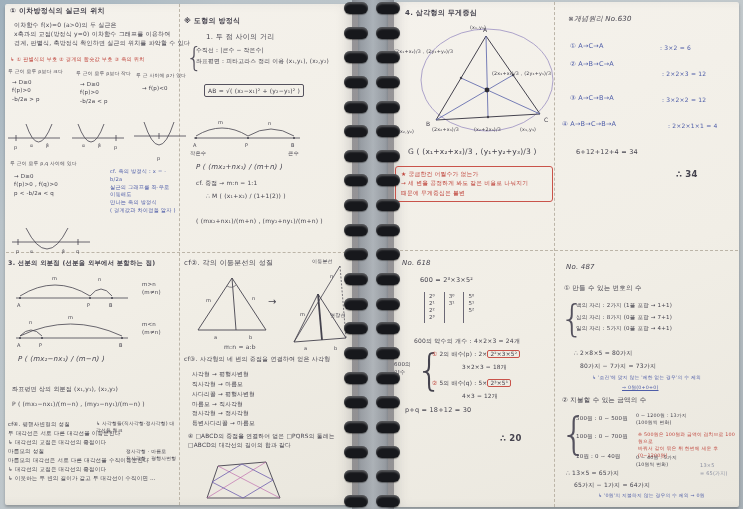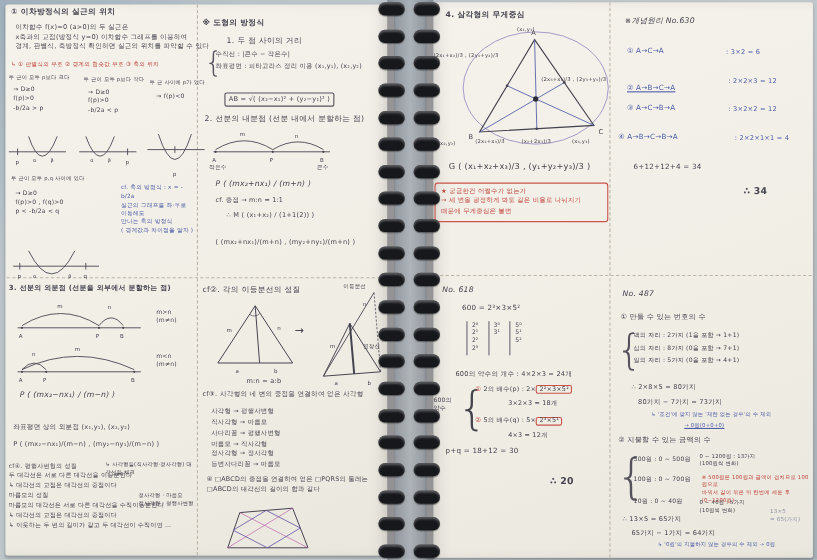--- a/index.html
+++ b/index.html
@@ -253,21 +253,20 @@
     </div>
 
   <div class="blk t" style="left:184px;top:16px;">※ 도형의 방정식</div>
   <div class="blk t" style="left:186px;top:32px;font-weight:normal;margin-left:20px;">1. 두 점 사이의 거리</div>
   <div class="brace" style="left:186px;top:42px;font-size:26px;">{</div>
   <div class="blk fs58 wrap" style="left:196px;top:45px;width:150px;line-height:1.9;">
       <div>수직선 : |큰수 − 작은수|</div>
       <div>좌표평면 : 피타고라스 정리 이용 (x₁,y₁), (x₂,y₂)</div>
     </div>
   <div class="blk fs6 kbox" style="left:204px;top:84px;">AB = √( (x₂−x₁)² + (y₂−y₁)² )</div>
-  <div class="blk t" style="left:186px;top:103px;font-weight:normal;">2. 선분의 내분점 (선분 내에서 분할하는 점)</div>
   <svg width="118" height="32" style="left:190px;top:118px;">
     <line x1="4" y1="20" x2="110" y2="20" stroke="#45434e" stroke-width=".8"></line>
     <path d="M6,18 Q32,2 58,18" fill="none" stroke="#45434e" stroke-width=".8"></path>
     <path d="M58,18 Q81,4 104,18" fill="none" stroke="#45434e" stroke-width=".8"></path>
     <circle cx="6" cy="20" r="1" fill="#45434e"></circle>
       <circle cx="58" cy="20" r="1" fill="#45434e"></circle>
       <circle cx="104" cy="20" r="1" fill="#45434e"></circle>
     <text x="28" y="6" font-size="5">m</text>
       <text x="78" y="7" font-size="5">n</text>
     <text x="3" y="29" font-size="5">A</text>
@@ -390,21 +389,21 @@
     <span class="red">②</span>
     <span>5의 배수(q) : 5×</span><span class="redbox">2³×5¹</span>
   </div>
   <div class="blk fs58" style="left:462px;top:392px;">4×3 = 12개</div>
   <div class="blk fs65" style="left:405px;top:406px;">p+q = 18+12 = 30</div>
   <div class="blk ans" style="left:500px;top:432px;">∴ 20</div>
 
   <div class="blk fs7" style="left:568px;top:14px;">※개념원리 No.630</div>
   <div class="blk blue fs65" style="left:570px;top:42px;">① A→C→A</div>
   <div class="blk blue fs6" style="left:660px;top:43px;">: 3×2 = 6</div>
-  <div class="blk blue fs65" style="left:570px;top:76px;text-decoration:underline;">② A→B→C→A</div>
+  <div class="blk blue fs65" style="left:570px;top:60px;">② A→B→C→A</div>
   <div class="blk blue fs6" style="left:662px;top:69px;">: 2×2×3 = 12</div>
   <div class="blk blue fs65" style="left:570px;top:94px;">③ A→C→B→A</div>
   <div class="blk blue fs6" style="left:662px;top:95px;">: 3×2×2 = 12</div>
   <div class="blk blue fs65" style="left:562px;top:120px;">④ A→B→C→B→A</div>
   <div class="blk blue fs6" style="left:668px;top:121px;">: 2×2×1×1 = 4</div>
   <div class="blk fs65" style="left:576px;top:148px;">6+12+12+4 = 34</div>
   <div class="blk ans" style="left:676px;top:168px;">∴ 34</div>
 
   <div class="blk fs7" style="left:566px;top:262px;">No. 487</div>
   <div class="blk fs65" style="left:564px;top:284px;">① 만들 수 있는 번호의 수</div>

